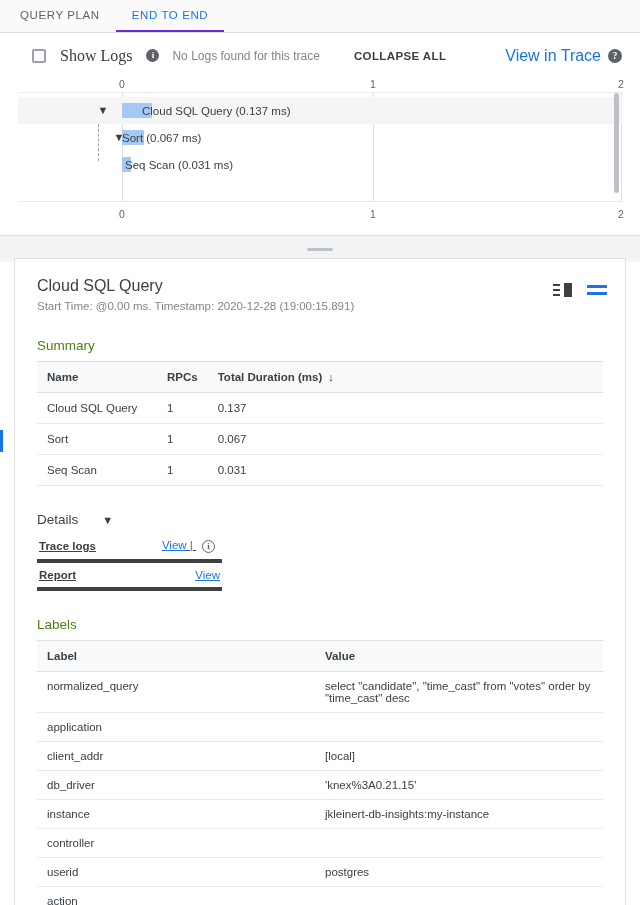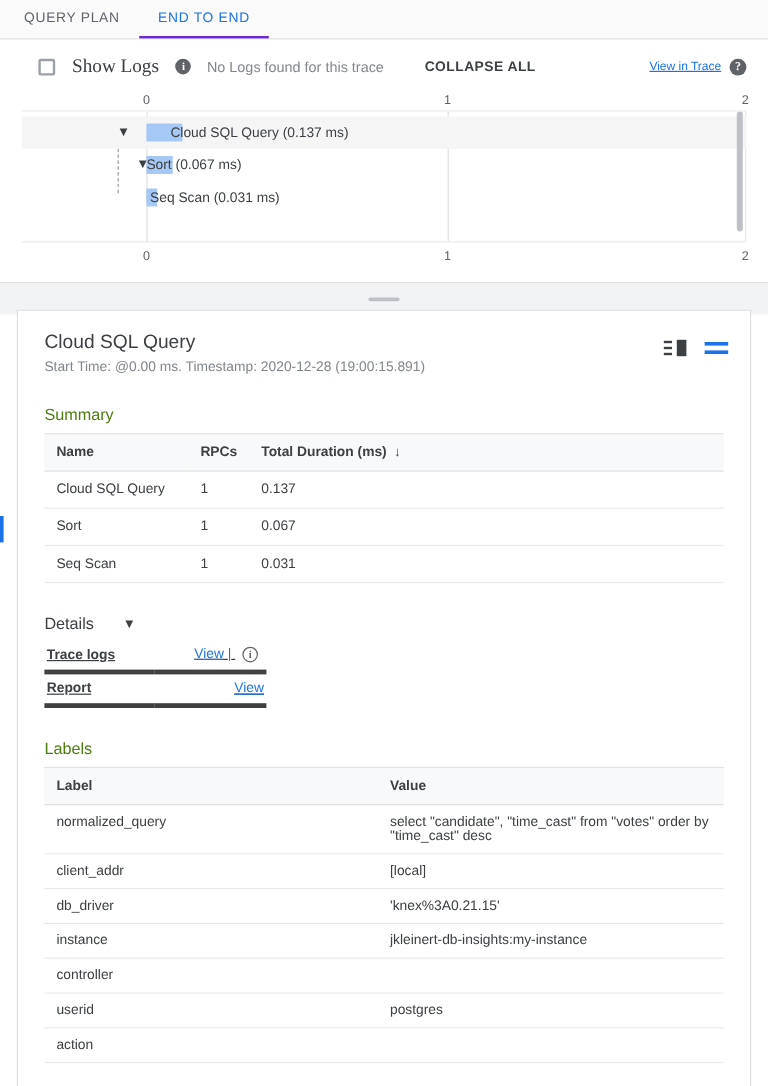--- a/index.html
+++ b/index.html
@@ -66,21 +66,21 @@
     display: inline-block; margin: 0 5px 0 6px;
     font-family: "Liberation Serif", serif; font-weight: bold;
   }
   .nologs { font-size: 12px; color: #80868b; }
   .collapse-all {
     font-size: 11.5px; font-weight: bold; color: #3c4043;
     letter-spacing: .4px; margin-left: 26px; cursor: pointer;
   }
   .right-tools { margin-left: auto; display: flex; align-items: center; gap: 7px; }
   .view-in-trace {
-    font-size: 10px; color: #1a73e8; text-decoration: underline; cursor: pointer;
+    font-size: 16px; color: #1a73e8; cursor: pointer;
   }
   .help-ico {
     width: 14px; height: 14px; border-radius: 50%;
     background: #5f6368; color: #fff; font-size: 10px;
     line-height: 14px; text-align: center; display:inline-block;
     font-family: "Liberation Serif", serif; font-weight: bold;
   }
 
   
   .timeline { position: relative; height: 145px; }
@@ -357,20 +357,24 @@
             <th class="lbl-col">Label</th>
             <th>Value</th>
           </tr>
         </thead>
         <tbody>
           <tr>
             <td>normalized_query</td>
             <td>select "candidate", "time_cast" from "votes" order by "time_cast" desc</td>
           </tr>
           <tr>
+            <td>application</td>
+            <td></td>
+          </tr>
+          <tr>
             <td>client_addr</td>
             <td>[local]</td>
           </tr>
           <tr>
             <td>db_driver</td>
             <td>'knex%3A0.21.15'</td>
           </tr>
           <tr>
             <td>instance</td>
             <td>jkleinert-db-insights:my-instance</td>

